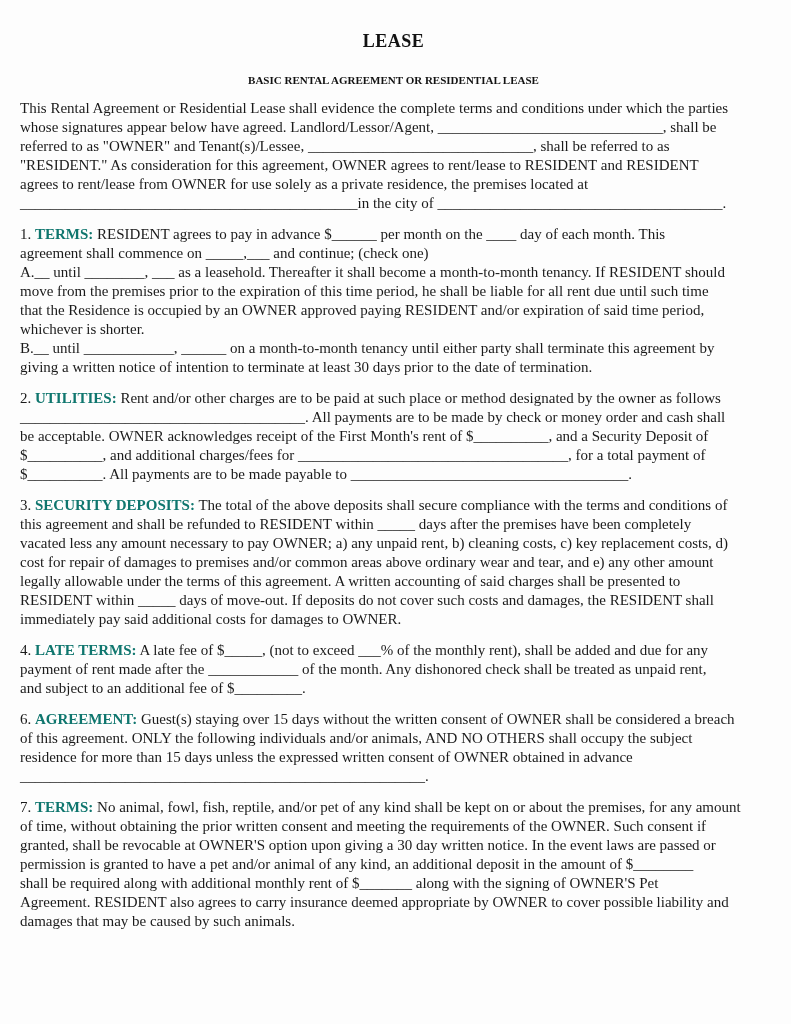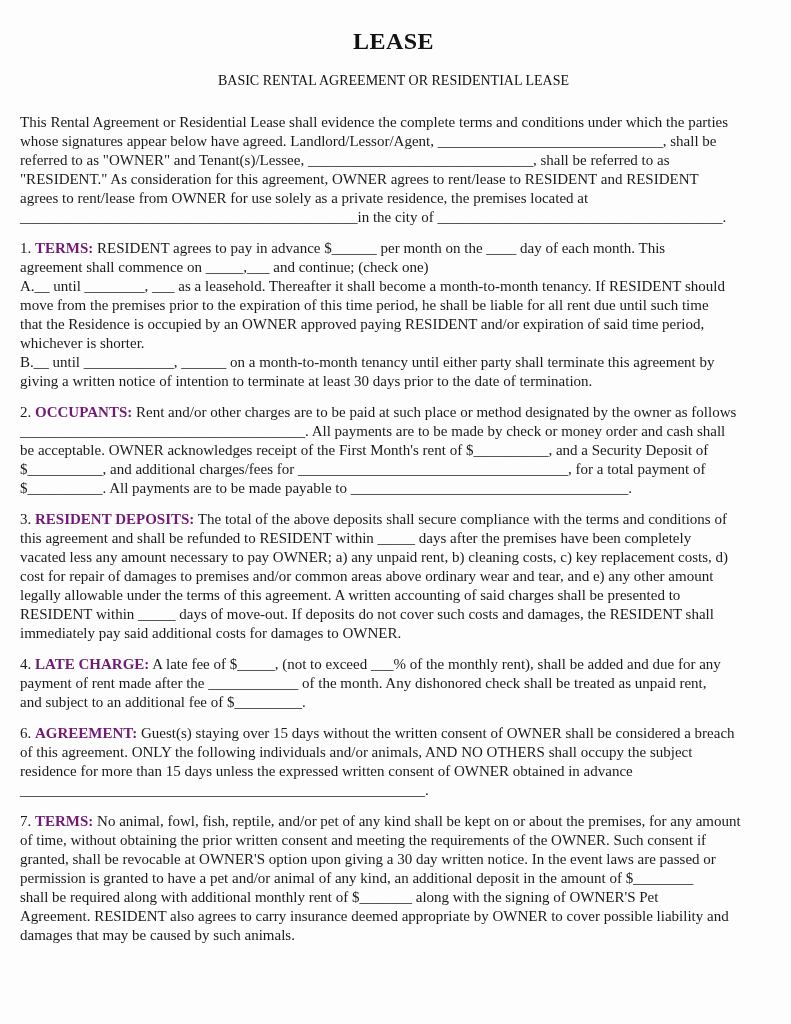--- a/index.html
+++ b/index.html
@@ -17,42 +17,42 @@
     font-family: "Liberation Serif", "DejaVu Serif", serif;
     font-size: 15px;
     line-height: 19px;
     padding: 26px 24px 0 20px;
     overflow: hidden;
   }
   .doc-title {
     margin: 0 0 14px 0;
     text-align: center;
     font-weight: bold;
-    font-size: 24px;
+    font-size: 18px;
     line-height: 30px;
     letter-spacing: 0.5px;
     color: #121212;
   }
   .doc-subtitle {
-    margin: 0 0 22px 0;
+    margin: 0 0 8px 0;
     text-align: center;
-    font-weight: normal;
-    font-size: 14px;
+    font-weight: bold;
+    font-size: 11px;
     line-height: 21px;
     color: #121212;
   }
   .para {
     margin: 0 0 12px 0;
     white-space: pre-wrap;
     word-break: normal;
     font-family: Liberation Serif, serif;
   }
   .sec-label {
     font-weight: bold;
-    color: #701a75;
+    color: #0f766e;
   }
 </style>
 </head>
 <body>
 
 <div class="page">
 
   <h1 class="doc-title">LEASE</h1>
 
   <h2 class="doc-subtitle">BASIC RENTAL AGREEMENT OR RESIDENTIAL LEASE</h2>
@@ -66,35 +66,35 @@
 
   <p class="para"><span>1. </span><span class="sec-label">TERMS:</span><span> RESIDENT agrees to pay in advance $______ per month on the ____ day of each month. This
 agreement shall commence on _____,___ and continue; (check one)
 A.__ until ________, ___ as a leasehold. Thereafter it shall become a month-to-month tenancy. If RESIDENT should
 move from the premises prior to the expiration of this time period, he shall be liable for all rent due until such time
 that the Residence is occupied by an OWNER approved paying RESIDENT and/or expiration of said time period,
 whichever is shorter.
 B.__ until ____________, ______ on a month-to-month tenancy until either party shall terminate this agreement by
 giving a written notice of intention to terminate at least 30 days prior to the date of termination.</span></p>
 
-  <p class="para"><span>2. </span><span class="sec-label">OCCUPANTS:</span><span> Rent and/or other charges are to be paid at such place or method designated by the owner as follows
+  <p class="para"><span>2. </span><span class="sec-label">UTILITIES:</span><span> Rent and/or other charges are to be paid at such place or method designated by the owner as follows
 ______________________________________. All payments are to be made by check or money order and cash shall
 be acceptable. OWNER acknowledges receipt of the First Month's rent of $__________, and a Security Deposit of
 $__________, and additional charges/fees for ____________________________________, for a total payment of
 $__________. All payments are to be made payable to _____________________________________.</span></p>
 
-  <p class="para"><span>3. </span><span class="sec-label">RESIDENT DEPOSITS:</span><span> The total of the above deposits shall secure compliance with the terms and conditions of
+  <p class="para"><span>3. </span><span class="sec-label">SECURITY DEPOSITS:</span><span> The total of the above deposits shall secure compliance with the terms and conditions of
 this agreement and shall be refunded to RESIDENT within _____ days after the premises have been completely
 vacated less any amount necessary to pay OWNER; a) any unpaid rent, b) cleaning costs, c) key replacement costs, d)
 cost for repair of damages to premises and/or common areas above ordinary wear and tear, and e) any other amount
 legally allowable under the terms of this agreement. A written accounting of said charges shall be presented to
 RESIDENT within _____ days of move-out. If deposits do not cover such costs and damages, the RESIDENT shall
 immediately pay said additional costs for damages to OWNER.</span></p>
 
-  <p class="para"><span>4. </span><span class="sec-label">LATE CHARGE:</span><span> A late fee of $_____, (not to exceed ___% of the monthly rent), shall be added and due for any
+  <p class="para"><span>4. </span><span class="sec-label">LATE TERMS:</span><span> A late fee of $_____, (not to exceed ___% of the monthly rent), shall be added and due for any
 payment of rent made after the ____________ of the month. Any dishonored check shall be treated as unpaid rent,
 and subject to an additional fee of $_________.</span></p>
 
 
   <p class="para"><span>6. </span><span class="sec-label">AGREEMENT:</span><span> Guest(s) staying over 15 days without the written consent of OWNER shall be considered a breach
 of this agreement. ONLY the following individuals and/or animals, AND NO OTHERS shall occupy the subject
 residence for more than 15 days unless the expressed written consent of OWNER obtained in advance
 ______________________________________________________.</span></p>
 
   <p class="para"><span>7. </span><span class="sec-label">TERMS:</span><span> No animal, fowl, fish, reptile, and/or pet of any kind shall be kept on or about the premises, for any amount

